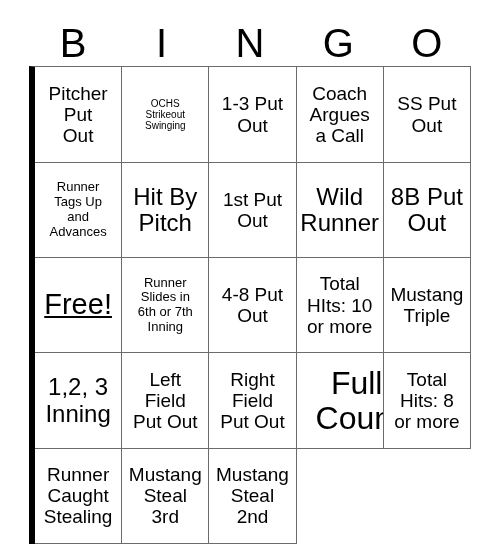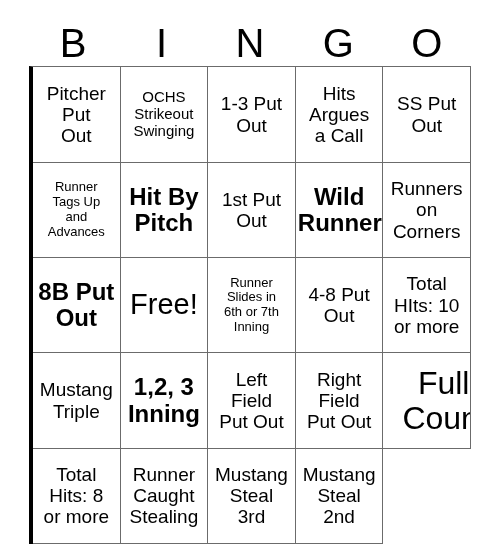--- a/index.html
+++ b/index.html
@@ -44,21 +44,21 @@
 
   
   #bingo-grid {
     width: 442px;
     height: 540px;
     margin-top: 2px;
     display: grid;
     grid-template-columns: repeat(5, 1fr);
     grid-template-rows: repeat(5, 1fr);
     border-top: 1px solid #6b6b6b;
-    border-left: 4px solid #000000;
+    border-left: 6px solid #000000;
     background: #ffffff;
   }
 
   .cell {
     border-right: 1px solid #6b6b6b;
     border-bottom: 1px solid #6b6b6b;
     display: flex;
     align-items: center;
     justify-content: center;
     text-align: center;
@@ -70,24 +70,24 @@
   .cell-text {
     display: block;
     width: 100%;
     text-align: center;
     line-height: 1.12;
     white-space: pre-line;
   }
 
   
   .sz-xs  .cell-text { font-size: 13px; line-height: 1.14; }
-  .sz-sm  .cell-text { font-size: 15px; line-height: 1.13; }
+  .sz-sm  .cell-text { font-size: 10px; line-height: 1.13; }
   .sz-md  .cell-text { font-size: 19px; line-height: 1.12; }
-  .sz-lg  .cell-text { font-size: 24px; line-height: 1.10; font-weight: bold; }
-  .sz-xl  .cell-text { font-size: 29px; line-height: 1.10; }
+  .sz-lg  .cell-text { font-size: 24px; line-height: 1.10; }
+  .sz-xl  .cell-text { font-size: 29px; line-height: 1.10; text-decoration: underline; }
   .sz-xxl .cell-text { font-size: 32px; line-height: 1.08; margin-left: 34px; }
 </style>
 </head>
 <body>
 
 <div id="card">
 
   <div id="header-row">
       <div class="header-letter">B</div>
       <div class="header-letter">I</div>
@@ -105,21 +105,21 @@
       <div class="cell sz-sm">
         <span class="cell-text">OCHS
 Strikeout
 Swinging</span>
       </div>
       <div class="cell sz-md">
         <span class="cell-text">1-3 Put
 Out</span>
       </div>
       <div class="cell sz-md">
-        <span class="cell-text">Hits
+        <span class="cell-text">Coach
 Argues
 a Call</span>
       </div>
       <div class="cell sz-md">
         <span class="cell-text">SS Put
 Out</span>
       </div>
       <div class="cell sz-xs">
         <span class="cell-text">Runner
 Tags Up
@@ -131,25 +131,20 @@
 Pitch</span>
       </div>
       <div class="cell sz-md">
         <span class="cell-text">1st Put
 Out</span>
       </div>
       <div class="cell sz-lg">
         <span class="cell-text">Wild
 Runner</span>
       </div>
-      <div class="cell sz-md">
-        <span class="cell-text">Runners
-on
-Corners</span>
-      </div>
       <div class="cell sz-lg">
         <span class="cell-text">8B Put
 Out</span>
       </div>
       <div class="cell sz-xl">
         <span class="cell-text">Free!</span>
       </div>
       <div class="cell sz-xs">
         <span class="cell-text">Runner
 Slides in

